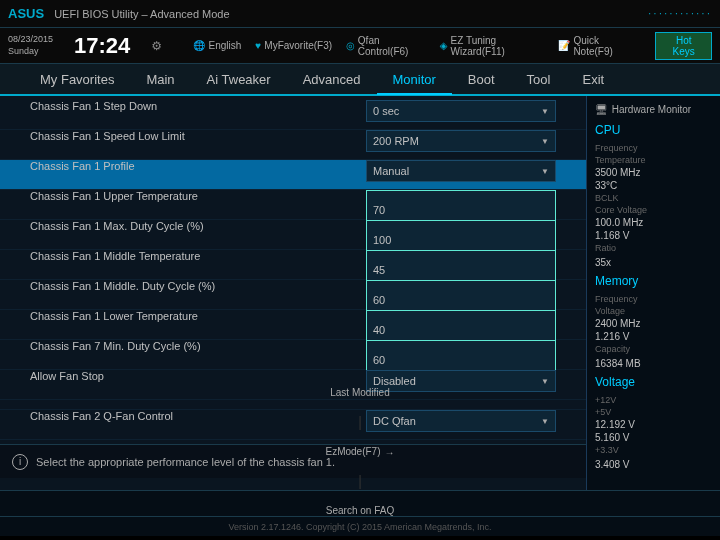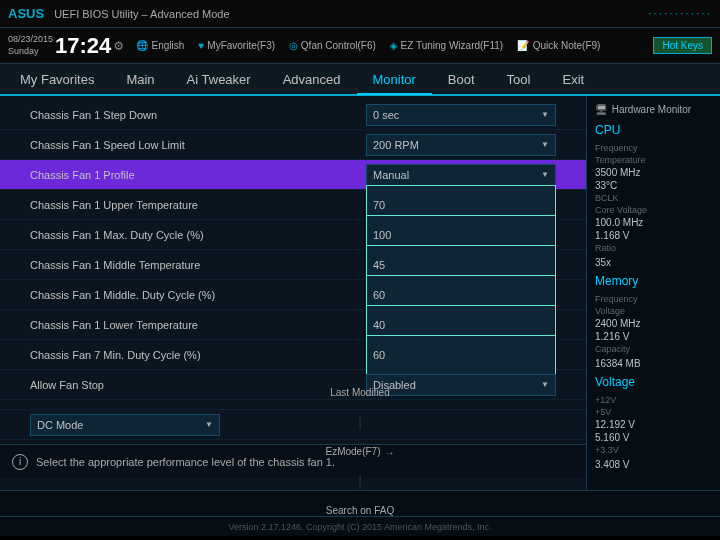--- a/index.html
+++ b/index.html
@@ -43,21 +43,21 @@
     }
 
     
     .time-bar {
       background: #0a0a0a;
       display: flex;
       align-items: center;
       height: 36px;
       padding: 0 8px;
       border-bottom: 1px solid #1a3a4a;
-      gap: 2px;
+      gap: 21px;
     }
     .date-block {
       color: #aaa;
       font-size: 9px;
       line-height: 1.3;
     }
     .time-display {
       color: #fff;
       font-size: 22px;
       font-weight: bold;
@@ -90,21 +90,21 @@
       font-size: 10px;
       cursor: pointer;
     }
 
     
     .nav-bar {
       background: #0d1a22;
       display: flex;
       align-items: center;
       height: 32px;
-      padding: 0 4px;
+      padding: 0 24px;
       gap: 0;
       border-bottom: 2px solid #00aacc;
     }
     .nav-item {
       color: #c0c0c0;
       font-size: 13px;
       padding: 6px 16px;
       cursor: pointer;
       position: relative;
     }
@@ -127,27 +127,27 @@
       overflow: hidden;
       padding: 0;
     }
 
     
     .settings-area {
       padding: 4px 0;
     }
     .setting-row {
       display: flex;
-      align-items: center;
+      align-items: flex-start;
       height: 30px;
       padding: 0 20px 0 30px;
       border-bottom: 1px solid #0d2030;
     }
     .setting-row.highlighted {
-      background: #6d28d9;
+      background: #0369a1;
     }
     .setting-label {
       flex: 1;
       color: #c0c0c0;
       font-size: 11px;
     }
     .setting-value {
       width: 200px;
       display: flex;
       align-items: center;
@@ -414,23 +414,24 @@
             <span>Disabled</span>
             <span class="dropdown-arrow">▼</span>
           </div>
         </div>
       </div>
 
       <div class="setting-row" style="height:10px; border-bottom:1px solid #0d2030;">
       </div>
 
       <div class="setting-row">
+        <span class="setting-label">Chassis Fan 2 Q-Fan Control</span>
         <div class="setting-value">
           <div class="dropdown-box">
-            <span>DC Mode</span>
+            <span>DC Qfan</span>
             <span class="dropdown-arrow">▼</span>
           </div>
         </div>
       </div>
     </div>
 
     <div class="info-bar">
       <div class="info-icon">i</div>
       <span>Select the appropriate performance level of the chassis fan 1.</span>
     </div>

